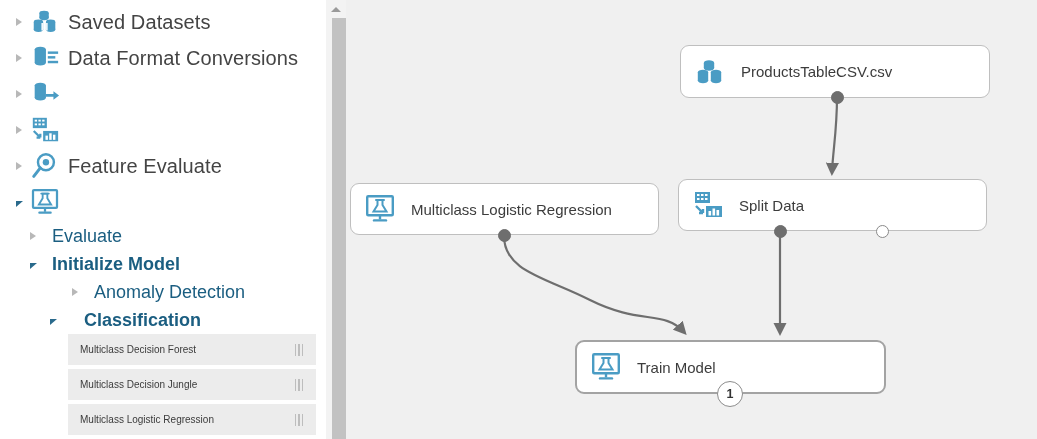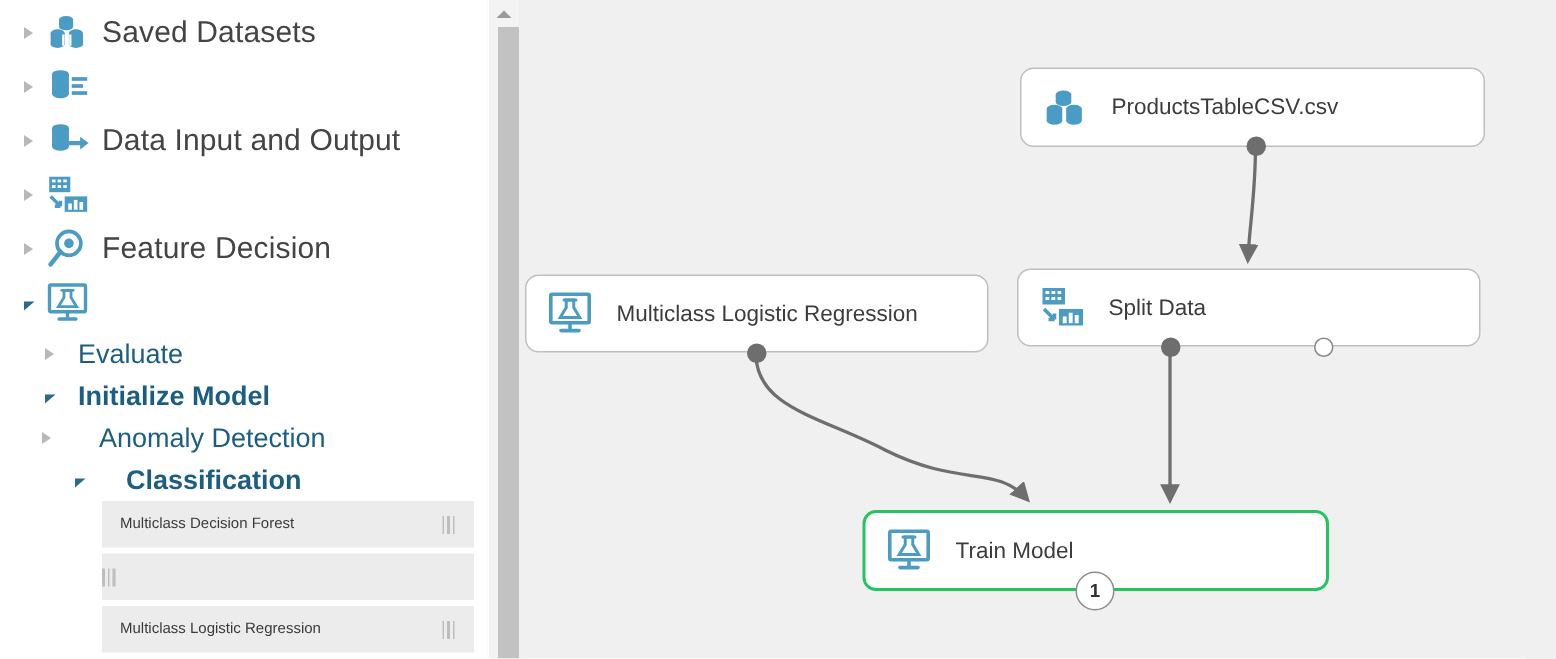--- a/index.html
+++ b/index.html
@@ -152,21 +152,21 @@
   .node {
     position: absolute;
     background: #ffffff;
     border: 1px solid #bfbfbf;
     border-radius: 9px;
     box-sizing: border-box;
     display: flex;
     align-items: center;
   }
   .node.selected {
-    border: 2px solid #22c55e;
+    border: 2px solid #a3a3a3;
   }
   .node-icon {
     flex: 0 0 34px;
     width: 34px; height: 32px;
     margin-left: 13px;
     position: relative;
   }
   .node-label {
     font-size: 15px;
     color: #3c3c3c;
@@ -230,33 +230,33 @@
           </div>
           <div class="cat-icon">
       <svg viewBox="0 0 32 32" width="30" height="30">
         <ellipse cx="11" cy="7" rx="6" ry="3" fill="#4a9cc4"></ellipse>
         <rect x="5" y="7" width="12" height="14" fill="#4a9cc4"></rect>
         <ellipse cx="11" cy="21" rx="6" ry="3" fill="#4a9cc4"></ellipse>
         <rect x="19" y="9" width="11" height="2.6" fill="#4a9cc4"></rect>
         <rect x="19" y="14" width="8" height="2.6" fill="#4a9cc4"></rect>
         <rect x="19" y="19" width="11" height="2.6" fill="#4a9cc4"></rect>
       </svg></div>
+          <span class="cat-label">Data Format Conversions</span>
         </div>
         <div class="tree-row" style="top: 76px; padding-left: 8px;">
           <div class="twisty">
             <span class="tw-right"></span>
           </div>
           <div class="cat-icon">
       <svg viewBox="0 0 32 32" width="30" height="30">
         <ellipse cx="11" cy="7" rx="6" ry="3" fill="#4a9cc4"></ellipse>
         <rect x="5" y="7" width="12" height="13" fill="#4a9cc4"></rect>
         <ellipse cx="11" cy="20" rx="6" ry="3" fill="#4a9cc4"></ellipse>
         <path d="M17 16 h8 v-3 l6 4.5 -6 4.5 v-3 h-8 z" fill="#4a9cc4"></path>
       </svg></div>
-          <span class="cat-label">Data Input and Output</span>
         </div>
         <div class="tree-row" style="top: 112px; padding-left: 8px;">
           <div class="twisty">
             <span class="tw-right"></span>
           </div>
           <div class="cat-icon">
       <svg viewBox="0 0 32 32" width="30" height="30">
         <rect x="3" y="3" width="15" height="11" fill="#4a9cc4"></rect>
         <g fill="#ffffff">
           <rect x="5" y="5" width="2.5" height="2"></rect>
@@ -278,21 +278,21 @@
         <div class="tree-row" style="top: 148px; padding-left: 8px;">
           <div class="twisty">
             <span class="tw-right"></span>
           </div>
           <div class="cat-icon">
       <svg viewBox="0 0 32 32" width="30" height="30">
         <circle cx="17" cy="12" r="8.5" fill="none" stroke="#4a9cc4" stroke-width="2.6"></circle>
         <circle cx="17" cy="12" r="3.4" fill="#4a9cc4"></circle>
         <path d="M11 18 L4 27" stroke="#4a9cc4" stroke-width="3.2" stroke-linecap="round"></path>
       </svg></div>
-          <span class="cat-label">Feature Decision</span>
+          <span class="cat-label">Feature Evaluate</span>
         </div>
         <div class="tree-row" style="top: 184px; padding-left: 8px;">
           <div class="twisty">
             <span class="tw-down"></span>
           </div>
           <div class="cat-icon">
       <svg viewBox="0 0 32 32" width="30" height="30">
         <rect x="3.2" y="3.2" width="25.6" height="19" rx="1" fill="none" stroke="#4a9cc4" stroke-width="2.4"></rect>
         <path d="M13.5 7 v5 L9.5 18.6 h13 L18.5 12 V7 z" fill="none" stroke="#4a9cc4" stroke-width="2"></path>
         <path d="M12 7 h8" stroke="#4a9cc4" stroke-width="2" stroke-linecap="round"></path>
@@ -305,21 +305,21 @@
             <span class="tw-right"></span>
           </div>
           <span class="sub-label" style="margin-left: 8px;">Evaluate</span>
         </div>
         <div class="tree-row" style="top: 250px; height: 28px; padding-left: 22px;">
           <div class="twisty">
             <span class="tw-down l2"></span>
           </div>
           <span class="sub-label bold" style="margin-left: 8px;">Initialize Model</span>
         </div>
-        <div class="tree-row" style="top: 278px; height: 28px; padding-left: 20px; gap: 16px;">
+        <div class="tree-row" style="top: 278px; height: 28px; padding-left: 64px;">
           <div class="twisty">
             <span class="tw-right"></span>
           </div>
           <span class="sub-label" style="margin-left: 8px;">Anomaly Detection</span>
         </div>
         <div class="tree-row" style="top: 306px; height: 28px; padding-left: 42px;">
           <div class="twisty">
             <span class="tw-down l2"></span>
           </div>
           <span class="sub-label bold" style="margin-left: 20px;">Classification</span>
@@ -328,20 +328,21 @@
     <div id="sidebar-modules">
         <div class="mod-item" style="top: 334px;">
           <span class="mod-item-label">Multiclass Decision Forest</span>
           <span class="drag-handle">
             <i></i>
             <i></i>
             <i></i>
           </span>
         </div>
         <div class="mod-item" style="top: 369px;">
+          <span class="mod-item-label">Multiclass Decision Jungle</span>
           <span class="drag-handle">
             <i></i>
             <i></i>
             <i></i>
           </span>
         </div>
         <div class="mod-item" style="top: 404px;">
           <span class="mod-item-label">Multiclass Logistic Regression</span>
           <span class="drag-handle">
             <i></i>

